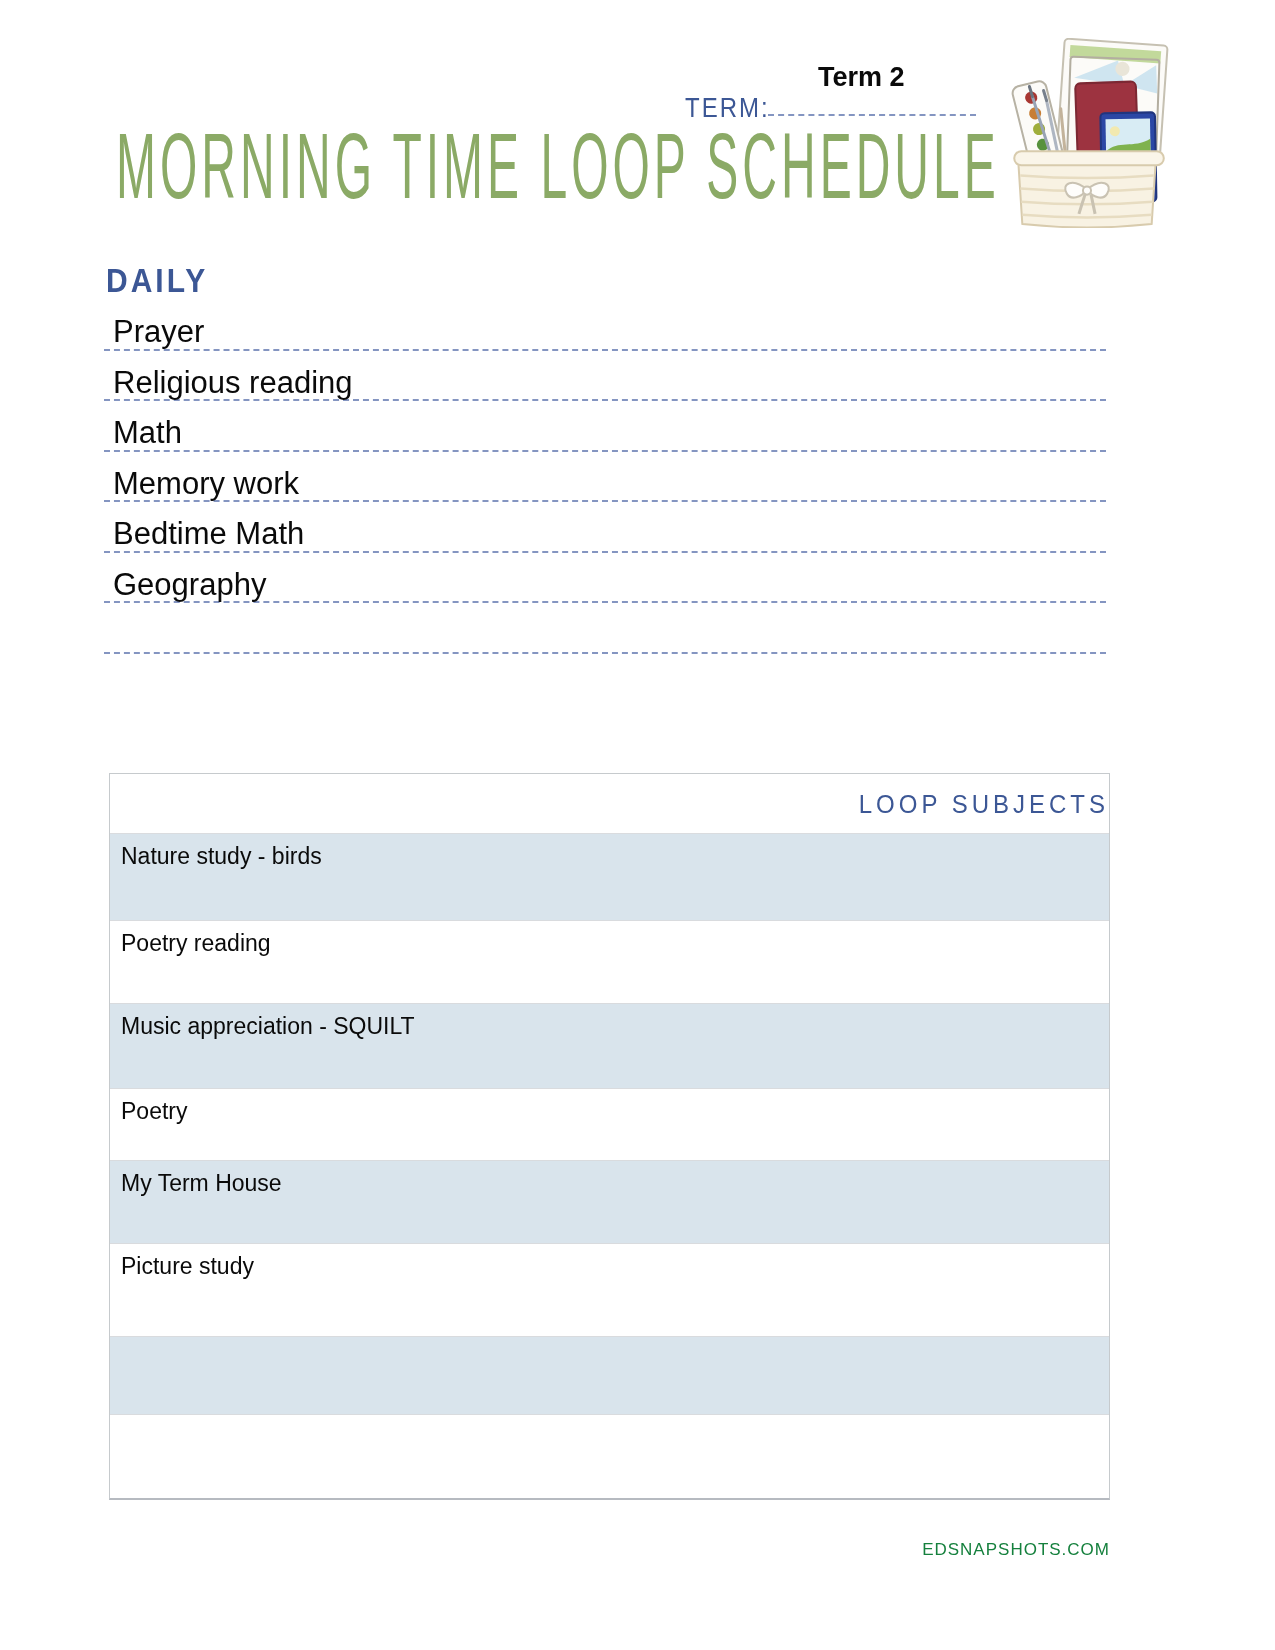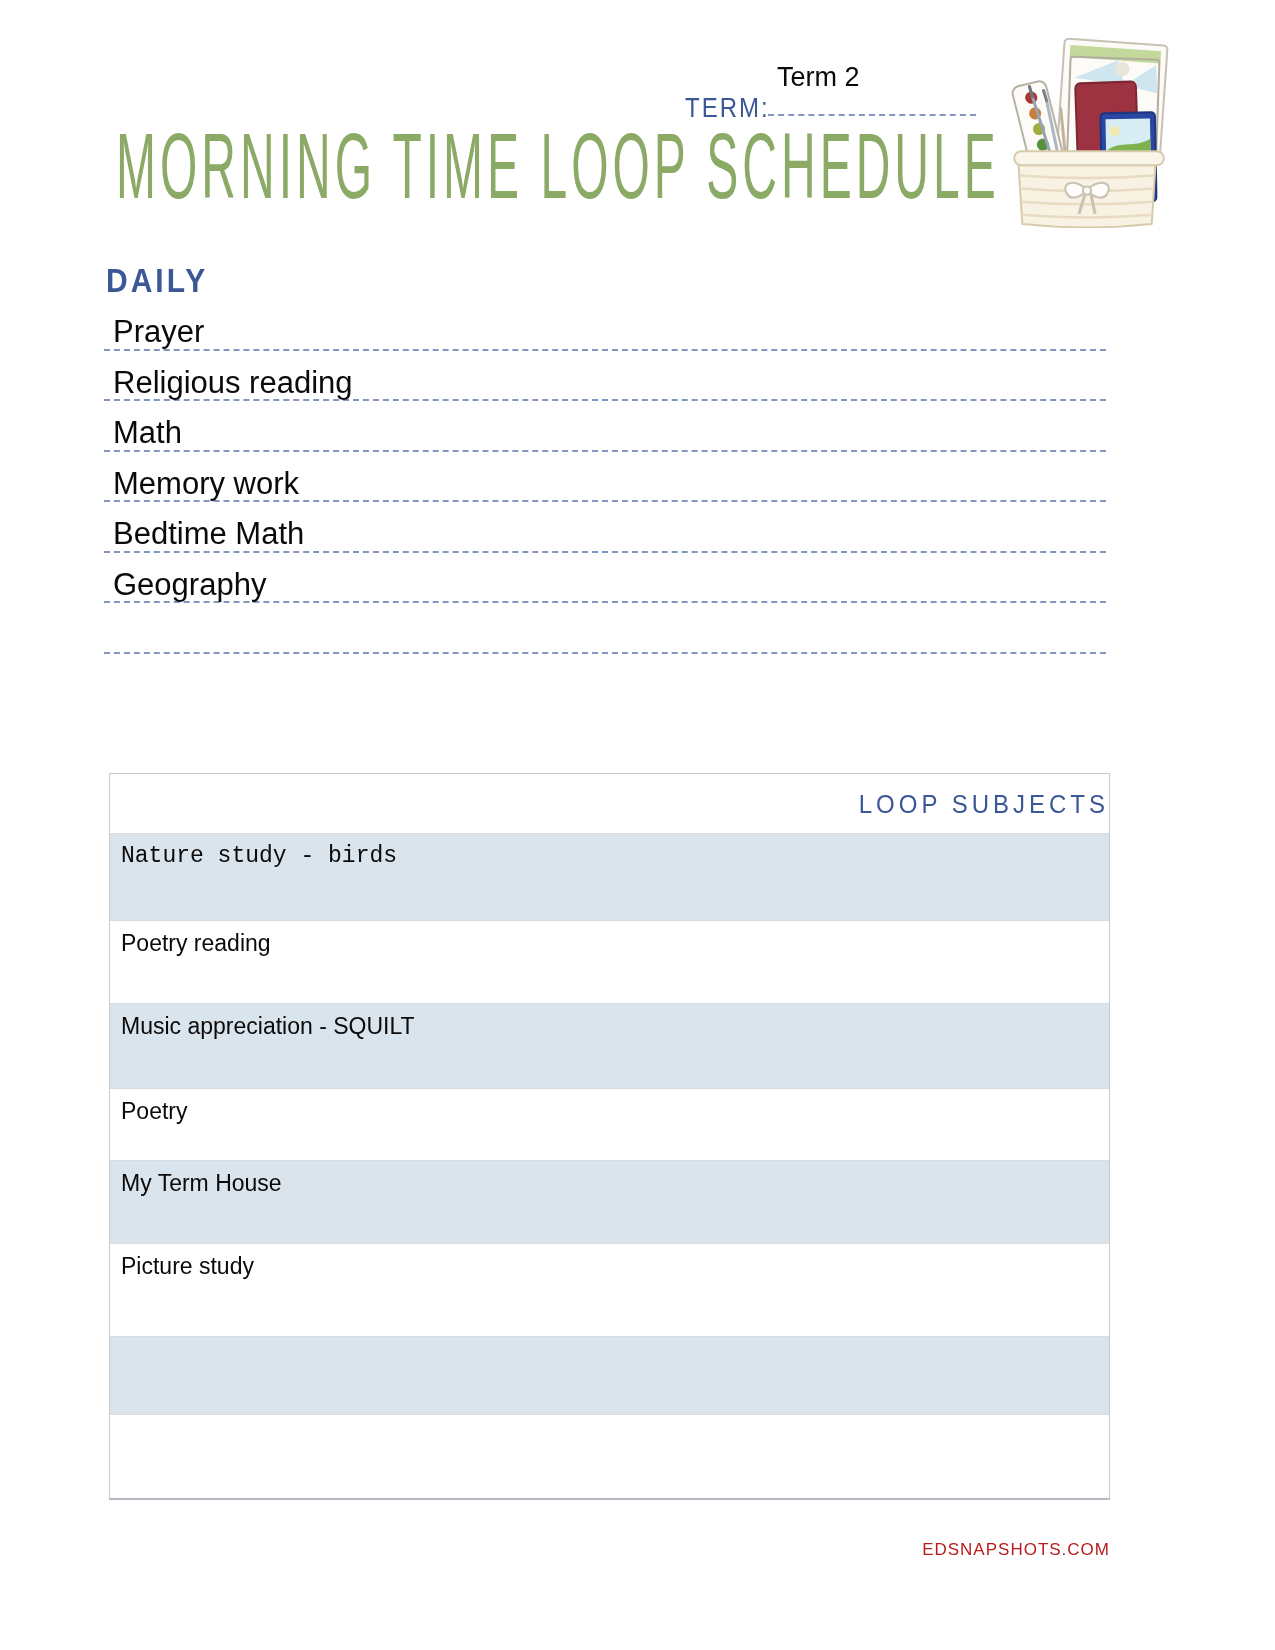--- a/index.html
+++ b/index.html
@@ -1,20 +1,20 @@
 <!DOCTYPE html>
 <html><head>
 <meta charset="utf-8">
 <style>
   html,body{margin:0;padding:0;background:#ffffff;}
   .page{position:relative;width:1275px;height:1650px;background:#ffffff;overflow:hidden;
         font-family:"Liberation Sans", sans-serif;color:#000;}
 
   
-  .term-value{position:absolute;left:777px;top:62px;font-size:27px;color:#0a0a0a;}
+  .term-value{position:absolute;left:818px;top:62px;font-size:27px;color:#0a0a0a;font-weight:bold;}
   .term-label{position:absolute;left:685px;top:92px;font-size:24px;color:#3c5795;
               letter-spacing:2px;transform:scaleY(1.12);transform-origin:0 0;}
   .term-line{position:absolute;left:768px;top:92px;width:208px;height:22px;
              border-bottom:2px dashed #8495c1;}
 
   
   .title{position:absolute;left:116px;top:120px;margin:0;font-size:60px;font-weight:normal;
          color:#8baa66;letter-spacing:5px;line-height:1;white-space:nowrap;
          transform:scale(0.8,1.55);transform-origin:0 0;}
 
@@ -29,27 +29,27 @@
   .daily-row span{display:block;padding:14px 0 0 9px;font-size:31px;color:#0a0a0a;}
 
   
   .loop-table{position:absolute;left:109px;top:773px;width:1001px;box-sizing:border-box;
               border:1px solid #c6cacd;border-bottom:2px solid #b6bac0;}
   .loop-header{height:60px;box-sizing:border-box;border-bottom:1px solid #dadcdf;
                text-align:right;}
   .loop-header span{display:inline-block;margin-top:16px;font-size:24px;color:#3c5795;
                     letter-spacing:4px;transform:scaleY(1.08);}
   .loop-row{box-sizing:border-box;border-top:1px solid #d9dbde;background:#ffffff;}
-  .loop-row:nth-of-type(2){border-top:none;font-family:Liberation Mono, monospace;}
+  .loop-row:nth-of-type(2){border-top:none;}
   .loop-row.shaded{background:#d9e4ec;}
   .loop-row span{display:block;padding:9px 0 0 11px;font-size:23px;color:#0a0a0a;}
 
   
   .footer{position:absolute;left:110px;top:1540px;width:1000px;text-align:right;
-          font-size:17px;letter-spacing:1px;color:#b91c1c;}
+          font-size:17px;letter-spacing:1px;color:#15803d;}
 </style>
 </head>
 <body>
 
 <div class="page">
 
   <span class="term-value">Term 2</span>
   <span class="term-label">TERM:</span>
   <span class="term-line"></span>
 

